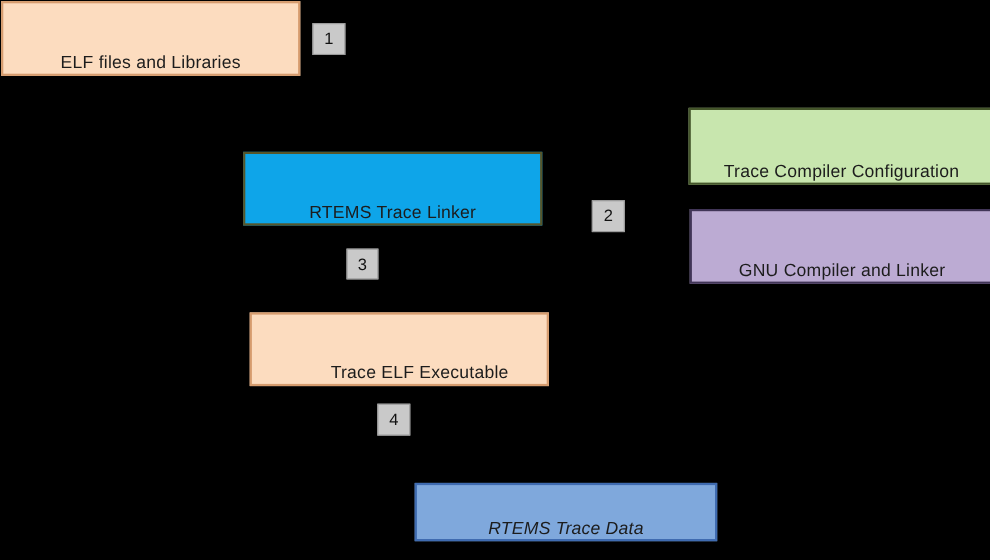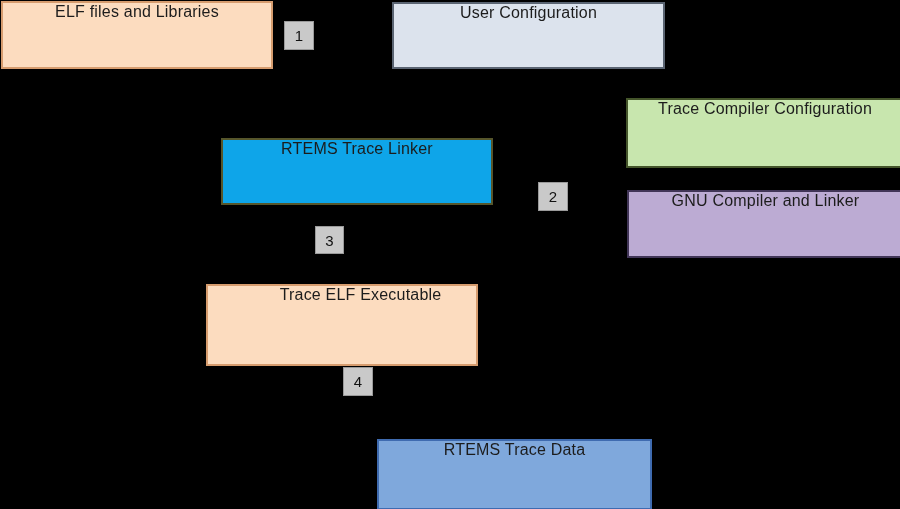--- a/index.html
+++ b/index.html
@@ -18,21 +18,21 @@
     position: absolute;
     left: 0; top: 0;
     width: 900px;
     height: 509px;
   }
   .node {
     position: absolute;
     box-sizing: border-box;
     border: 2px solid #333;
     display: flex;
-    align-items: flex-start;
+    align-items: flex-end;
     justify-content: center;
     text-align: center;
     font-size: 16px;
     color: #1c1c1c;
     letter-spacing: 0.2px;
   }
   .badge {
     position: absolute;
     box-sizing: border-box;
     border: 1px solid #9a9a9a;
@@ -42,45 +42,42 @@
     justify-content: center;
     font-size: 15px;
     color: #111111;
   }
   
   .n-elf        { left: 1px;   top: 1px;   width: 272px; height: 68px; }
   .n-userconf   { left: 392px; top: 2px;   width: 273px; height: 67px; }
   .n-tracebuf   { left: 626px; top: 98px;  width: 278px; height: 70px; }
   .n-gnu        { left: 627px; top: 190px; width: 277px; height: 68px; }
   .n-linker     { left: 221px; top: 138px; width: 272px; height: 67px; }
-  .n-traceelf   { left: 206px; top: 284px; width: 272px; height: 82px; padding-left: 37px; }
+  .n-traceelf   { left: 227px; top: 284px; width: 272px; height: 67px; padding-left: 37px; }
   .n-ctf        { left: 63px;  top: 440px; width: 274px; height: 68px; }
-  .n-tracedata  { left: 377px; top: 439px; width: 275px; height: 71px; }
+  .n-tracedata  { left: 377px; top: 439px; width: 275px; height: 53px; font-style: italic; }
   
   .b-1 { left: 284px; top: 21px;  width: 30px; height: 29px; }
   .b-2 { left: 538px; top: 182px; width: 30px; height: 29px; }
   .b-3 { left: 315px; top: 226px; width: 29px; height: 28px; }
   .b-4 { left: 343px; top: 367px; width: 30px; height: 29px; }
 </style>
 </head>
 <body style="background: rgb(0, 0, 0);">
 
 <div class="canvas">
 
   <div class="node n-elf" style="background: rgb(252, 220, 191); border-color: rgb(214, 156, 110);">
     <span>ELF files and Libraries</span>
   </div>
 
   <div class="badge b-1" style="background: rgb(201, 201, 201); border-color: rgb(154, 154, 154);">
     <span>1</span>
   </div>
 
-  <div class="node n-userconf" style="background: rgb(220, 227, 237); border-color: rgb(90, 100, 114);">
-    <span>User Configuration</span>
-  </div>
 
   <div class="node n-tracebuf" style="background: rgb(200, 230, 174); border-color: rgb(68, 85, 42);">
     <span>Trace Compiler Configuration</span>
   </div>
 
   <div class="node n-gnu" style="background: rgb(188, 171, 211); border-color: rgb(65, 53, 87);">
     <span>GNU Compiler and Linker</span>
   </div>
 
   <div class="badge b-2" style="background: rgb(201, 201, 201); border-color: rgb(154, 154, 154);">

